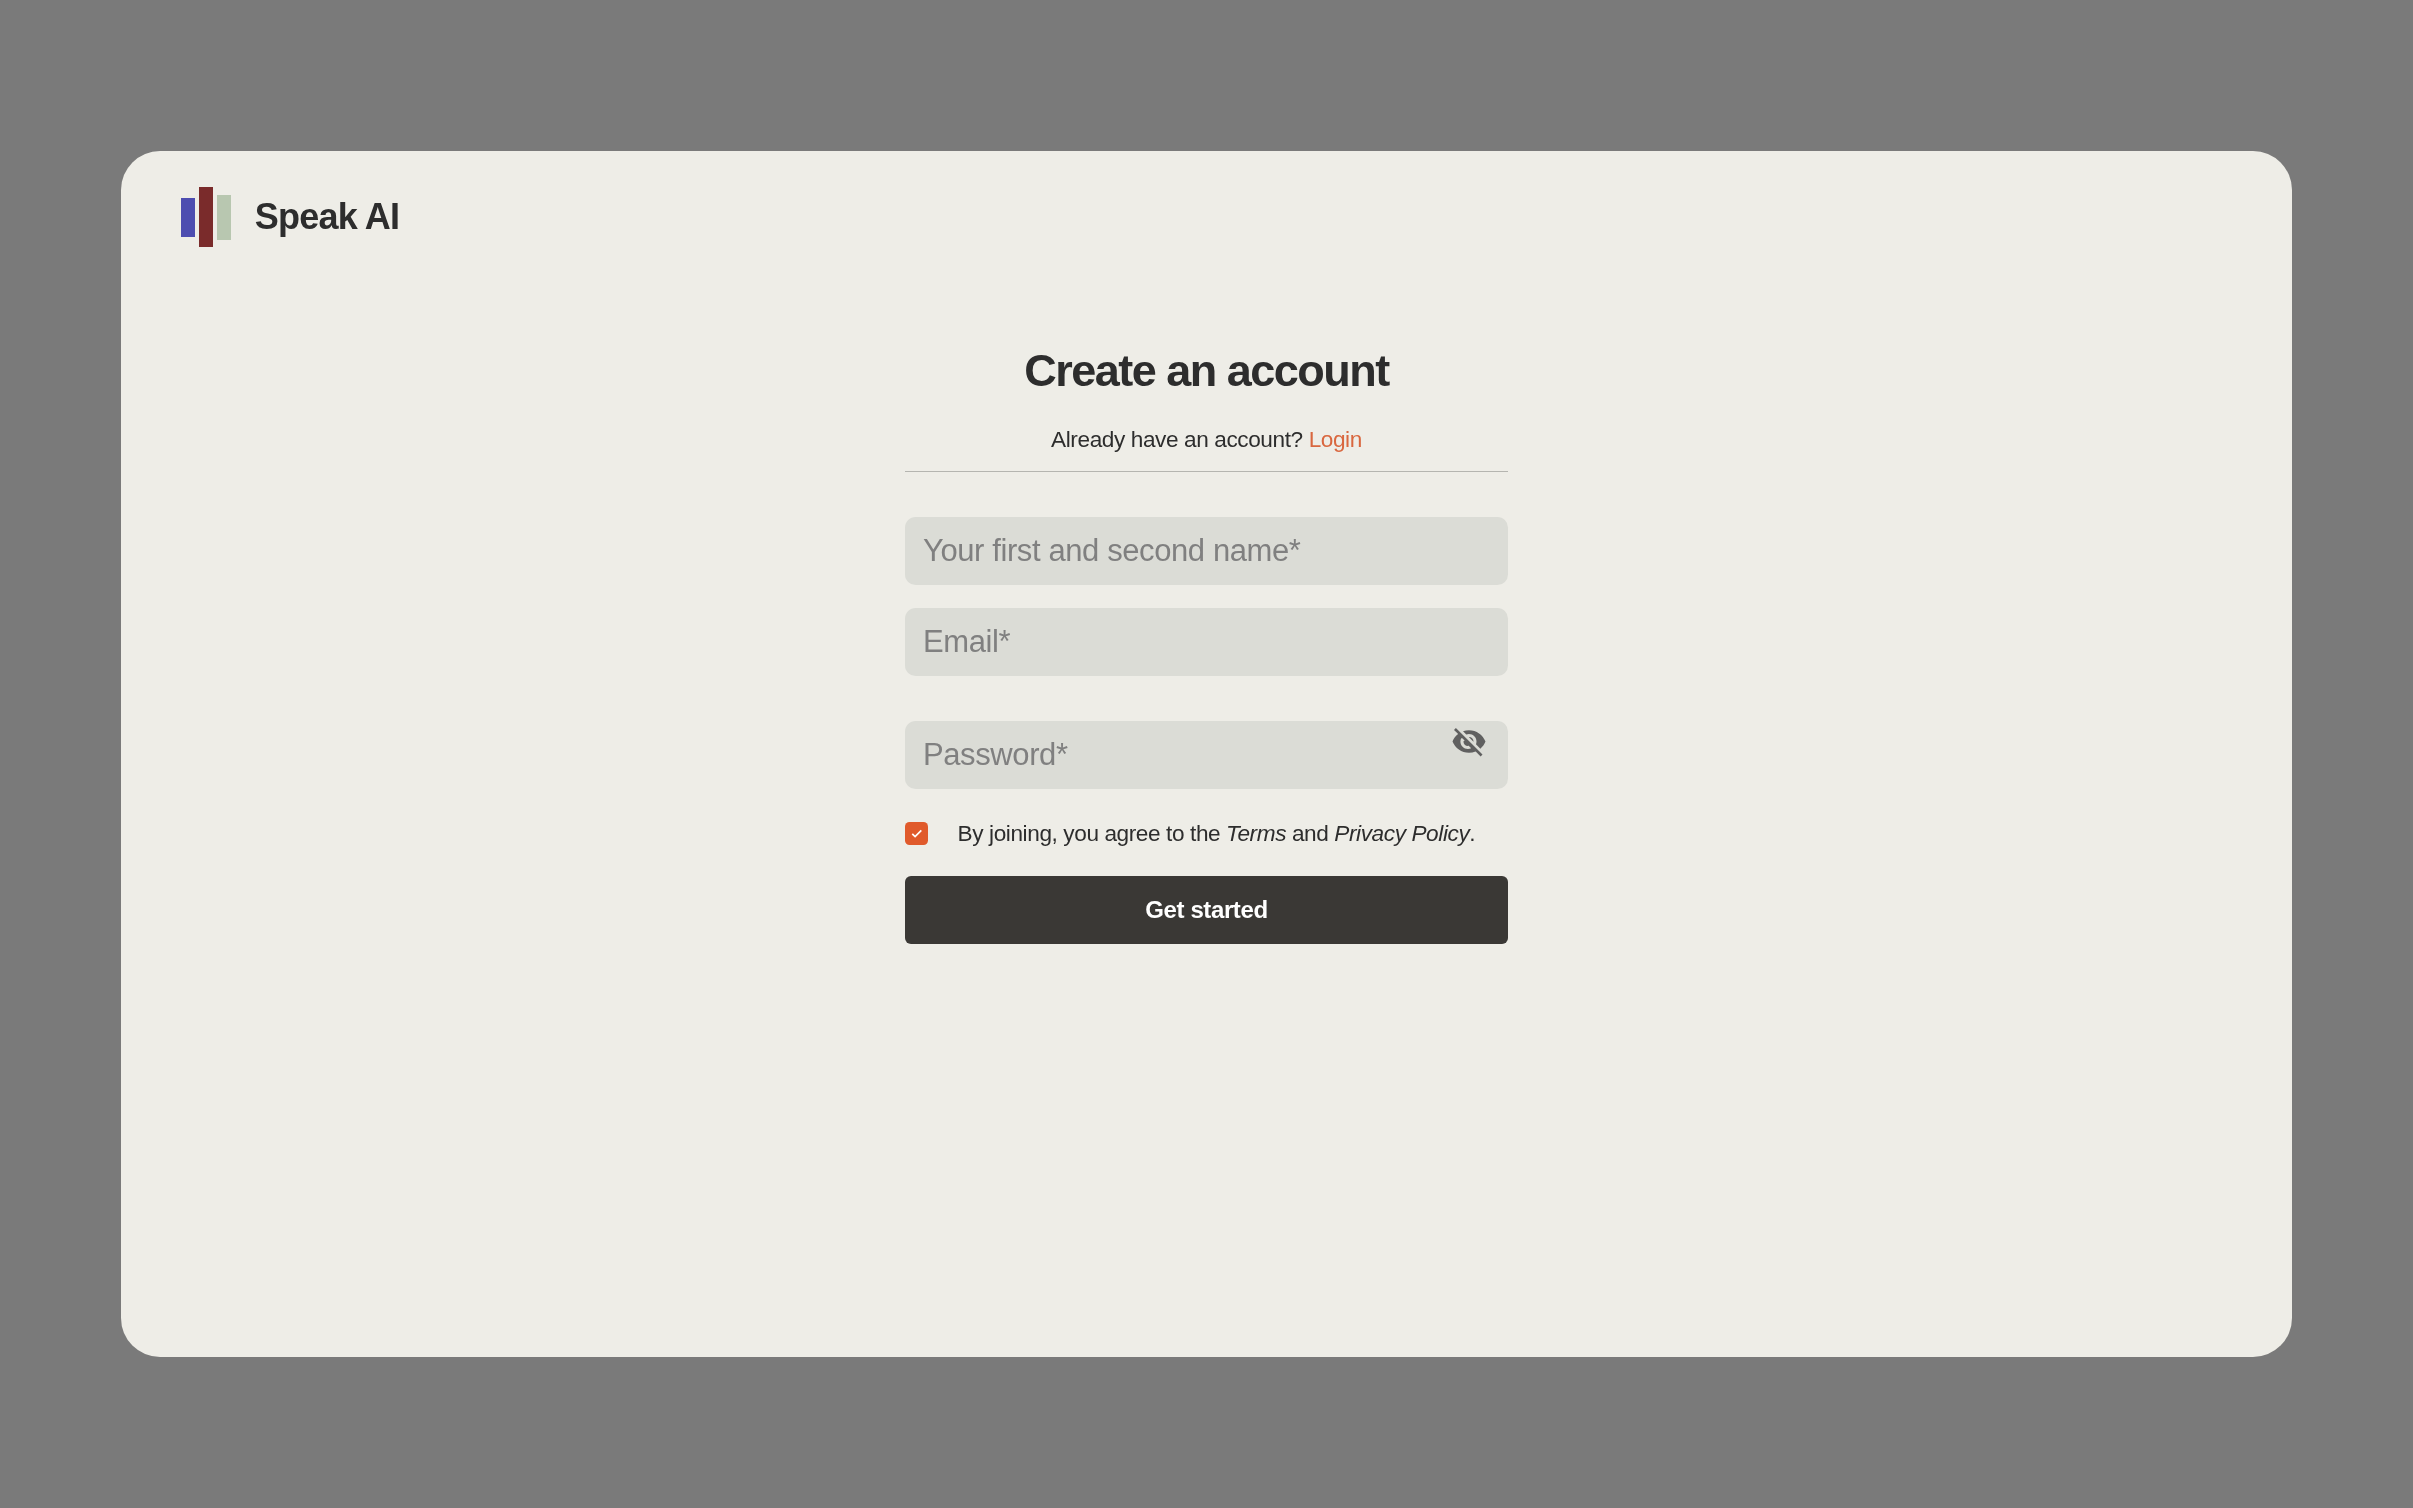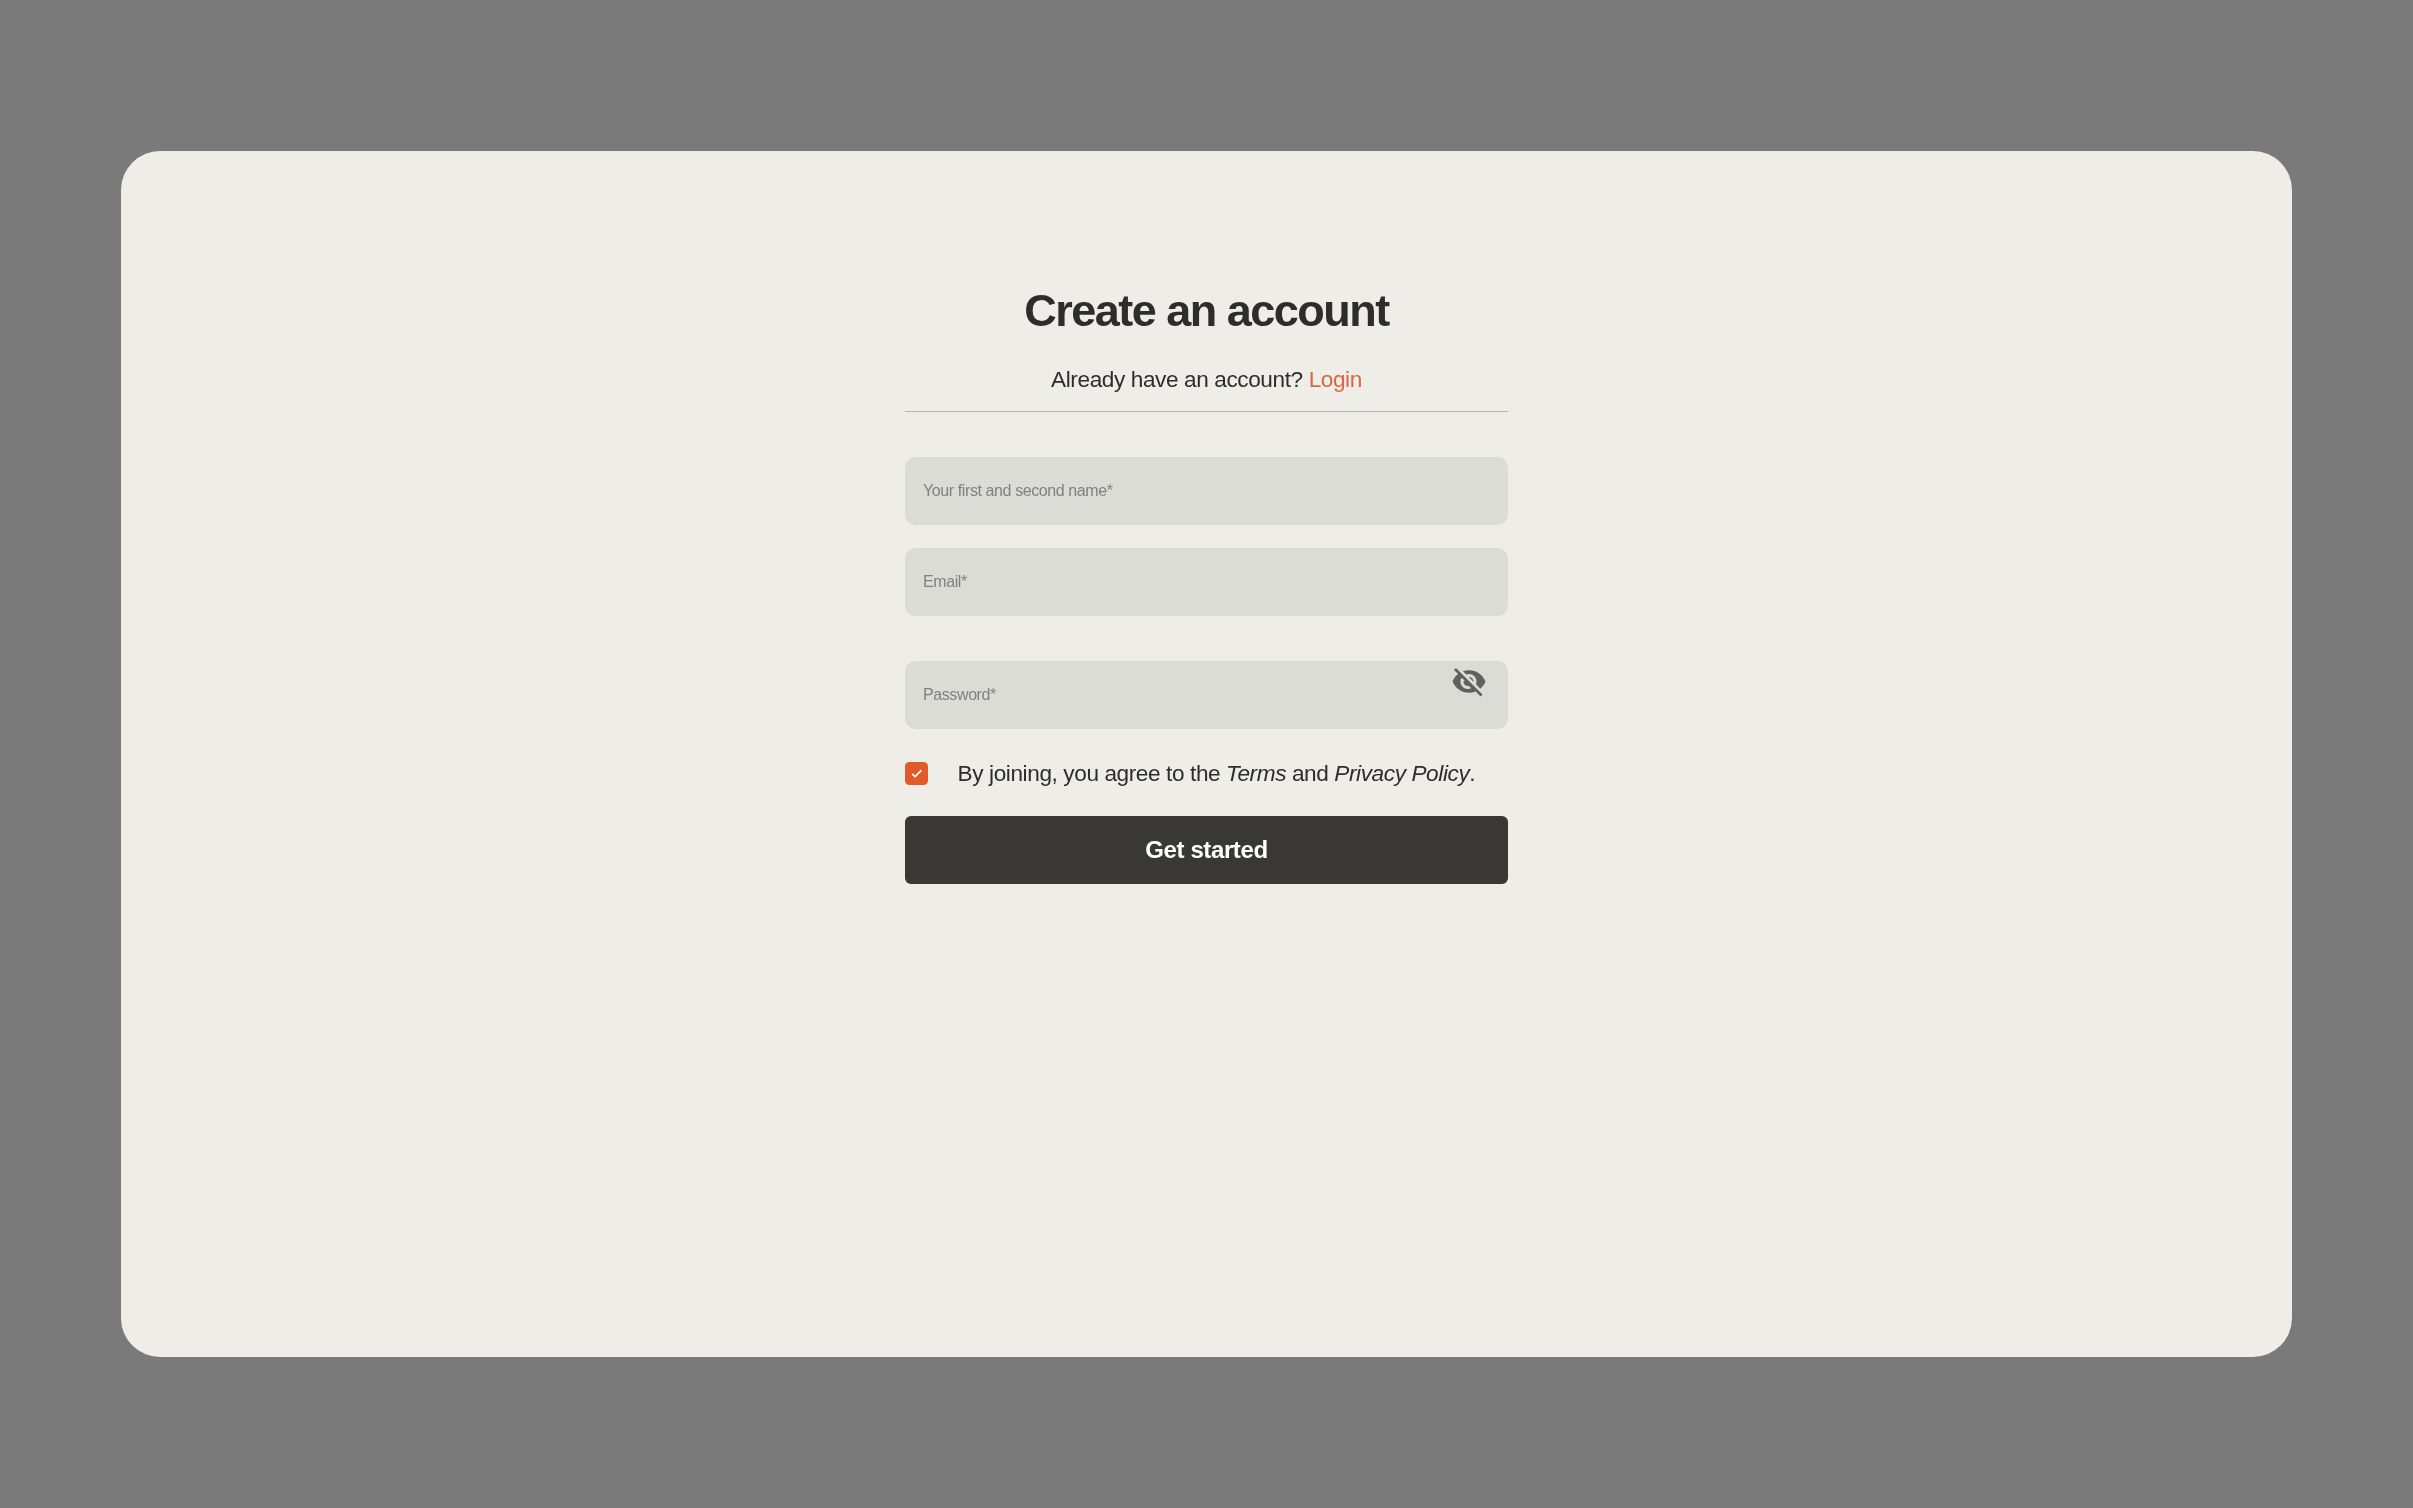--- a/index.html
+++ b/index.html
@@ -98,21 +98,21 @@
       margin-top: 18px;
     }
     
     .input-field {
       width: 100%;
       height: 68px;
       background-color: #dbdcd6;
       border: none;
       border-radius: 10.6px;
       padding: 0 18px;
-      font-size: 16px;
+      font-size: 31px;
       color: #2d2d2d;
       margin-top: 22.6px;
       font-family: inherit;
       letter-spacing: -0.4px;
     }
     
     .input-field:first-of-type {
       margin-top: 45px;
     }
     
@@ -210,20 +210,28 @@
     }
     
     .facebook-icon-bg {
       background-color: #1877f2;
     }
   </style>
 </head>
 <body>
 
 <div class="card">
+  <div class="logo-area">
+    <div class="logo-bars">
+      <div class="logo-bar logo-bar-1"></div>
+      <div class="logo-bar logo-bar-2"></div>
+      <div class="logo-bar logo-bar-3"></div>
+    </div>
+    <div class="logo-text">Speak AI</div>
+  </div>
 
   <div class="form-container">
     <h1 class="page-title">Create an account</h1>
     
     <p class="subtitle">
       <span>Already have an account? </span><a href="#" class="login-link">Login</a>
     </p>
     
     <hr class="divider">
     

